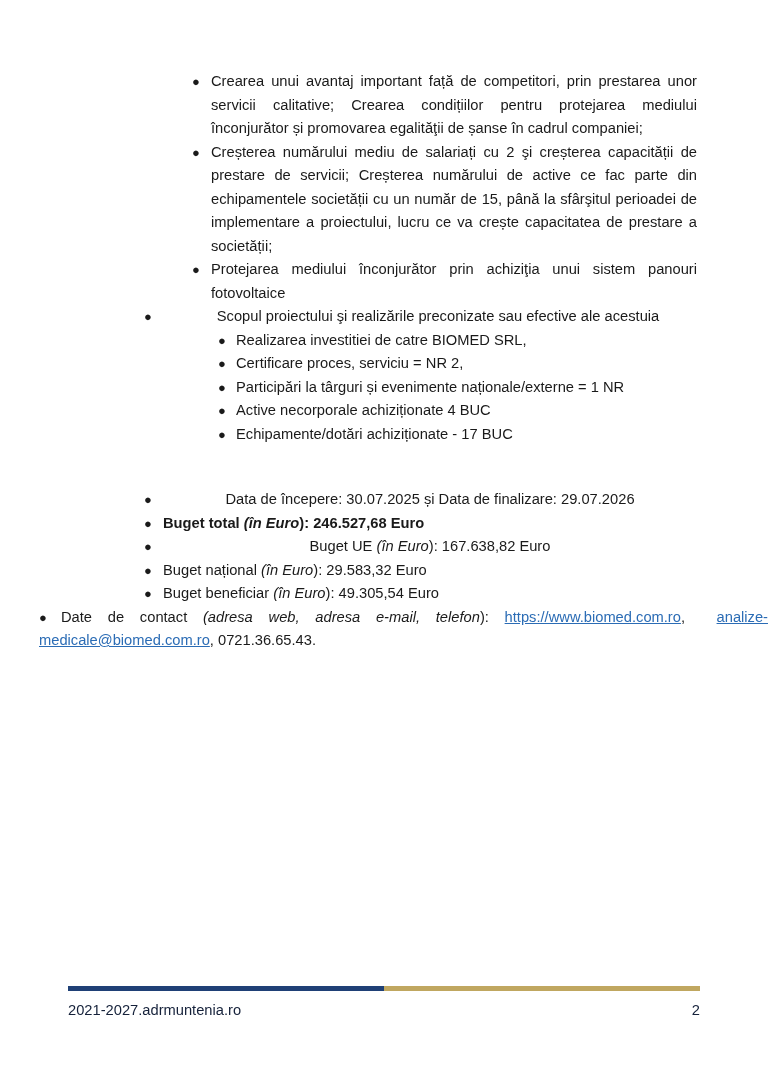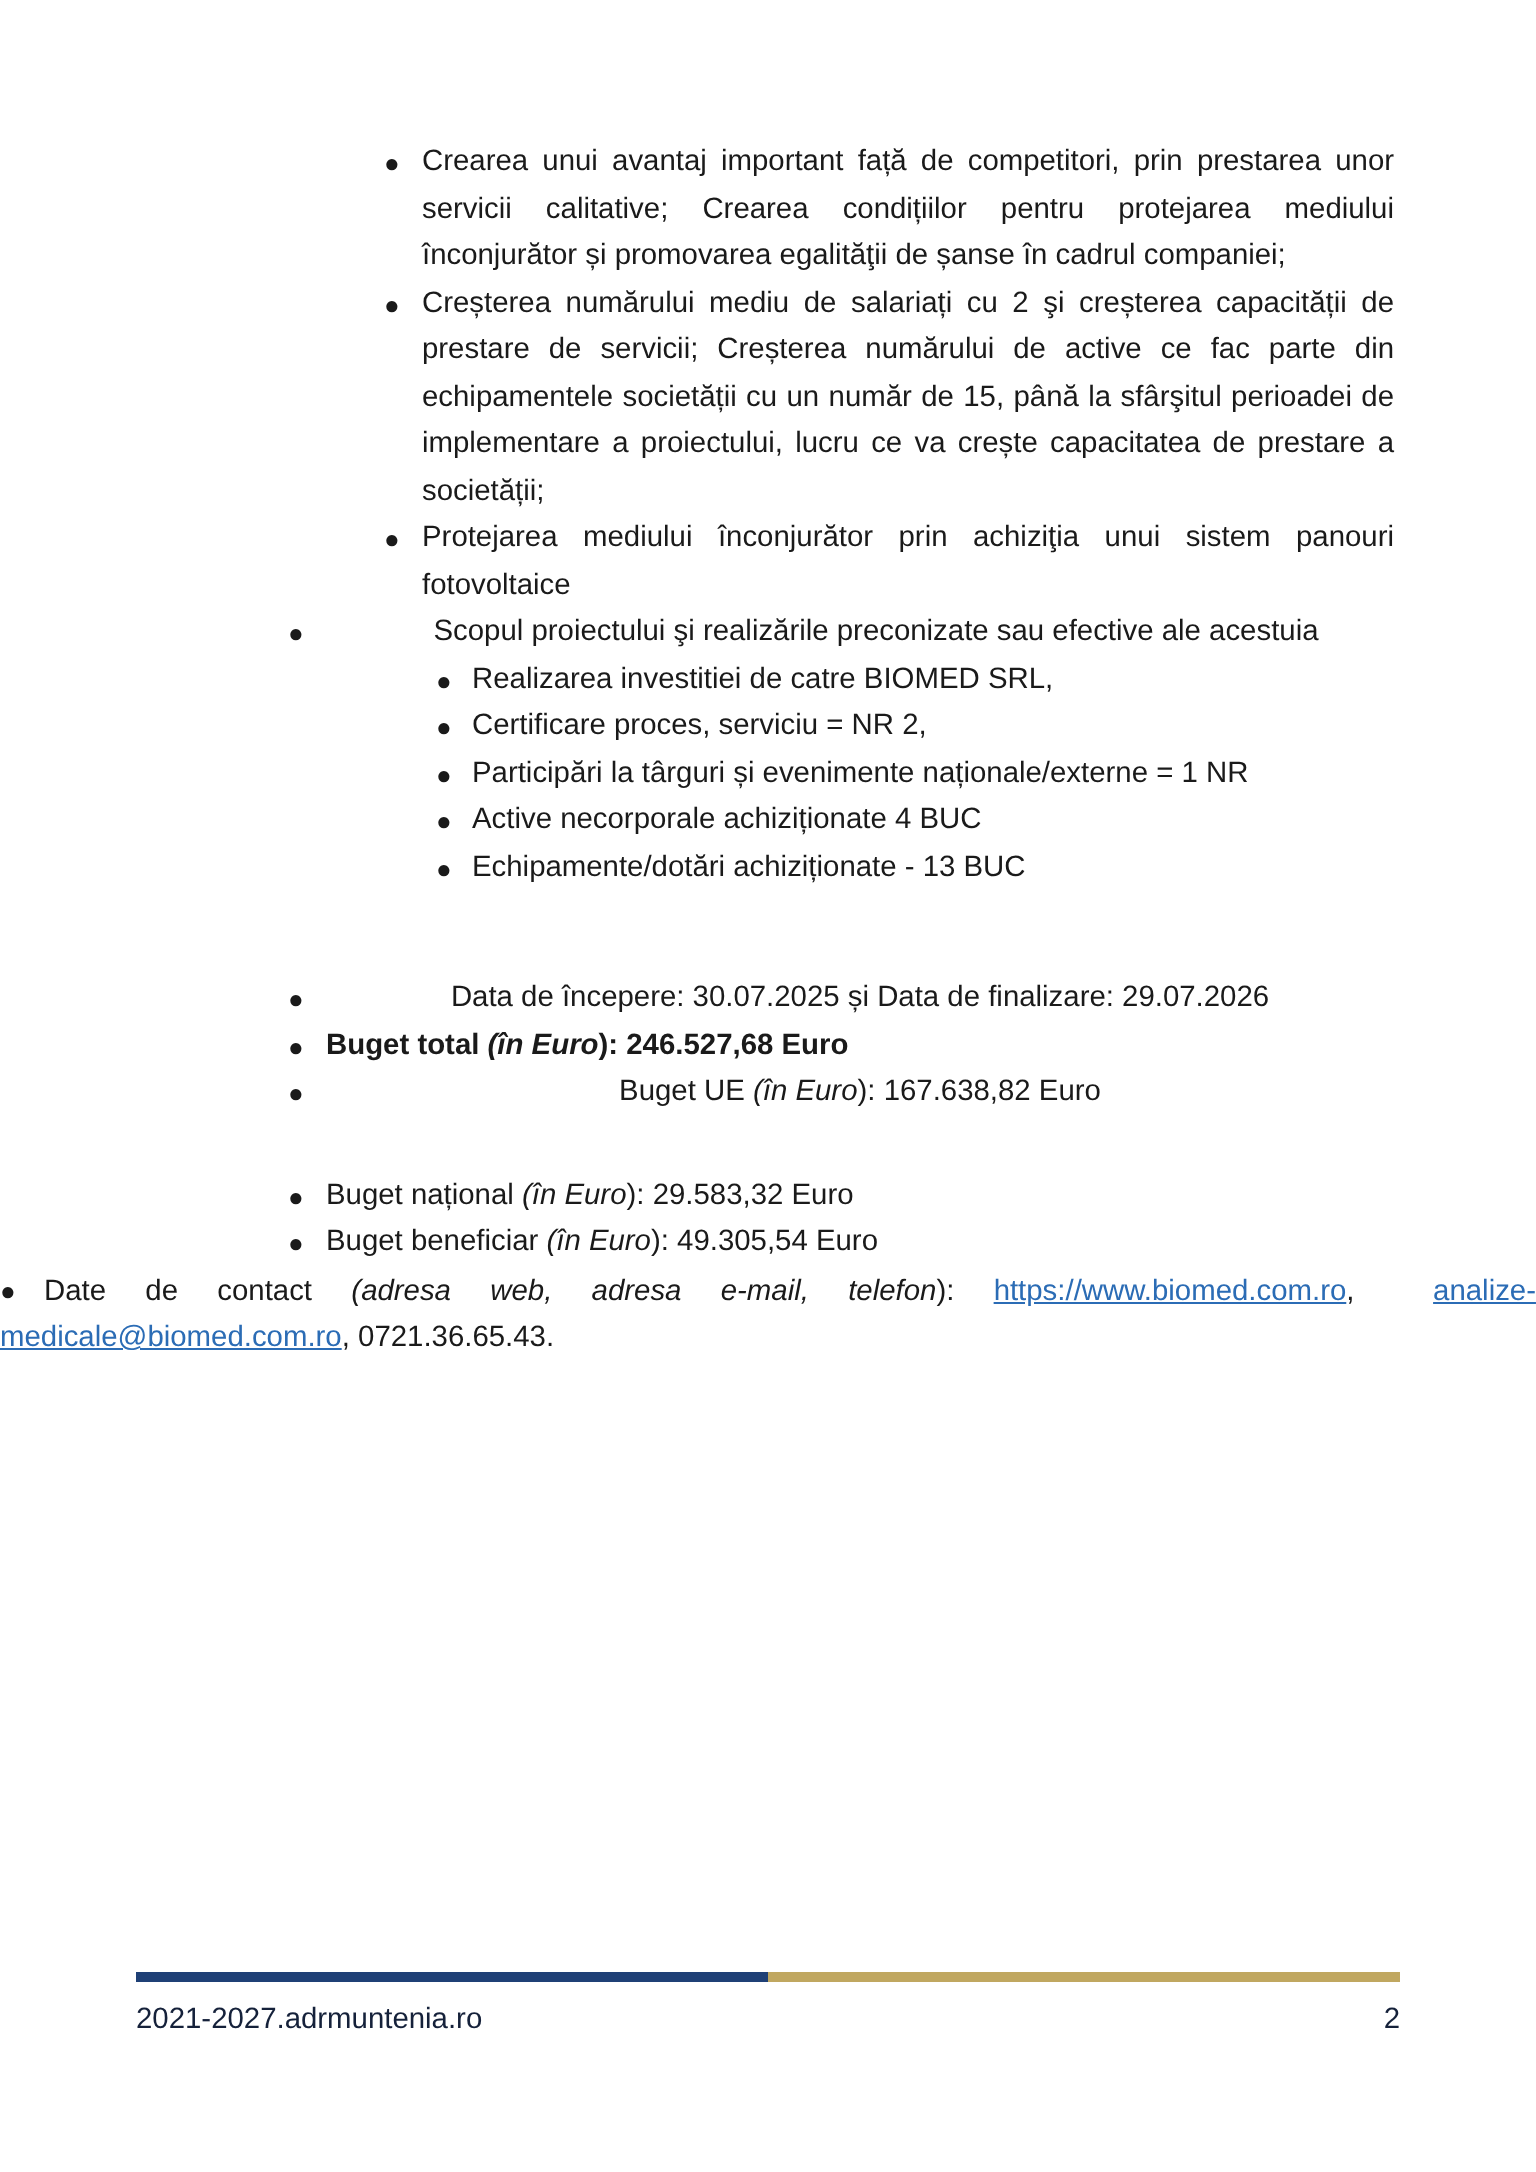--- a/index.html
+++ b/index.html
@@ -72,20 +72,21 @@
     padding-left: 18px;
     text-align: left;
   }
   
   .contact-item {
     margin-left: 163px;
     margin-right: 71px;
     text-align: justify;
     font-size: 14.7px;
     line-height: 23.5px;
+    padding-left: 39px;
   }
   .contact-item .lead-bullet {
     display: inline-block;
     width: 22px;
     font-size: 13px;
   }
   .lvl2 > .txt { text-align: left; }
 
   em { font-style: italic; }
 
@@ -177,21 +178,21 @@
       <li class="lvl2">
         <span class="bullet">●</span>
         <span class="txt">Participări la târguri și evenimente naționale/externe = 1 NR</span>
       </li>
       <li class="lvl2">
         <span class="bullet">●</span>
         <span class="txt">Active necorporale achiziționate 4 BUC</span>
       </li>
       <li class="lvl2">
         <span class="bullet">●</span>
-        <span class="txt">Echipamente/dotări achiziționate - 13 BUC</span>
+        <span class="txt">Echipamente/dotări achiziționate - 17 BUC</span>
       </li>
     </ul>
 
     <div class="gap-before-dates"></div>
 
     <ul style="margin-top:18px;">
       <li class="lvl0">
         <span class="bullet">●</span>
         <span class="txt" style="text-align:center;">Data de începere: 30.07.2025 și Data de finalizare: 29.07.2026</span>
       </li>
@@ -201,21 +202,21 @@
         <span class="txt" style="text-align:left;font-weight:bold;"><span>Buget total </span><em>(în Euro</em><span>): </span><span>246.527,68 Euro</span></span>
       </li>
 
       <li class="lvl0">
         <span class="bullet">●</span>
         <span class="txt" style="text-align:center;"><span>Buget UE </span><em>(în Euro</em><span>): </span><span>167.638,82 Euro</span></span>
       </li>
 
       <li class="lvl0">
         <span class="bullet">●</span>
-        <span class="txt" style="text-align:left;margin-top:28px;"><span>Buget național </span><em>(în Euro</em><span>): </span><span>29.583,32 Euro</span></span>
+        <span class="txt" style="text-align:left;"><span>Buget național </span><em>(în Euro</em><span>): </span><span>29.583,32 Euro</span></span>
       </li>
 
       <li class="lvl0">
         <span class="bullet">●</span>
         <span class="txt" style="text-align:left;"><span>Buget beneficiar </span><em>(în Euro</em><span>): </span><span>49.305,54 Euro</span></span>
       </li>
     </ul>
 
     <p class="contact-item" style="margin:0;"><span class="lead-bullet">●</span><span>Date de contact </span><em>(adresa web, adresa e-mail, telefon</em><span>): </span><a class="link" href="#" style="color: rgb(43, 108, 181);">https://www.biomed.com.ro</a><span>,</span>&nbsp; <a class="link" href="#" style="color: rgb(43, 108, 181);">analize-medicale@biomed.com.ro</a><span>,</span> <span>0721.36.65.43.</span></p>
 

